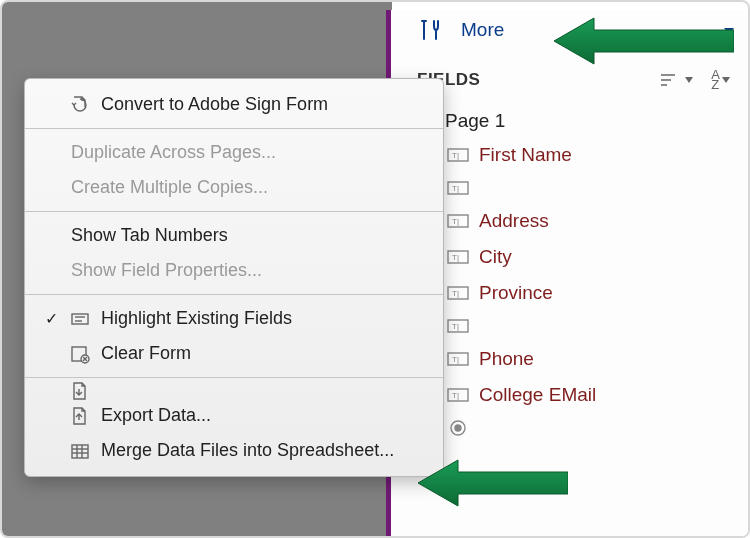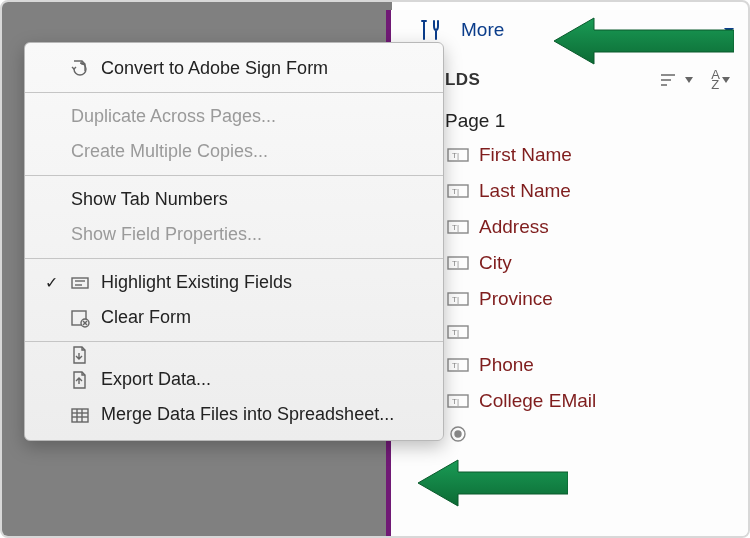--- a/index.html
+++ b/index.html
@@ -121,21 +121,21 @@
       color: #888;
     }
     .field-label {
       font-size: 19px;
       color: #7f1d1d;
     }
     
     .context-menu {
       position: absolute;
       left: 22px;
-      top: 40px;
+      top: 76px;
       width: 420px;
       background: linear-gradient(#f9f9f9, #ededed);
       border: 1px solid #b8b8b8;
       border-radius: 6px;
       box-shadow: 0 6px 18px rgba(0,0,0,0.25);
       padding: 8px 0;
       z-index: 10;
     }
     .menu-item {
       display: flex;
@@ -255,21 +255,20 @@
         </span>
         <span class="field-label">First Name</span>
       </div>
       <div class="field-item">
         <span class="field-icon">
           <svg width="22" height="14" viewBox="0 0 22 14" fill="none" stroke="#888" stroke-width="1.4">
             <rect x="1" y="1" width="20" height="12"></rect>
             <text x="5" y="10" font-size="8" fill="#888" stroke="none" font-family="Arial">T|</text>
           </svg>
         </span>
-        <span class="field-label">Last Name</span>
       </div>
       <div class="field-item">
         <span class="field-icon">
           <svg width="22" height="14" viewBox="0 0 22 14" fill="none" stroke="#888" stroke-width="1.4">
             <rect x="1" y="1" width="20" height="12"></rect>
             <text x="5" y="10" font-size="8" fill="#888" stroke="none" font-family="Arial">T|</text>
           </svg>
         </span>
         <span class="field-label">Address</span>
       </div>

